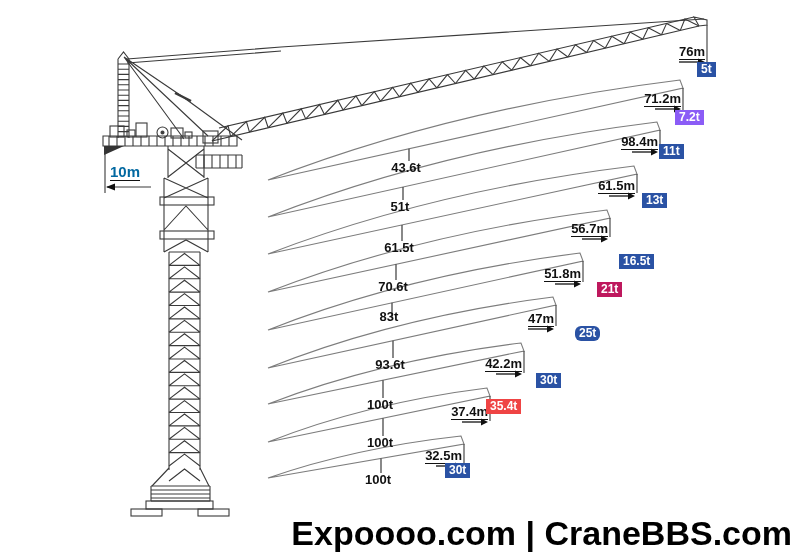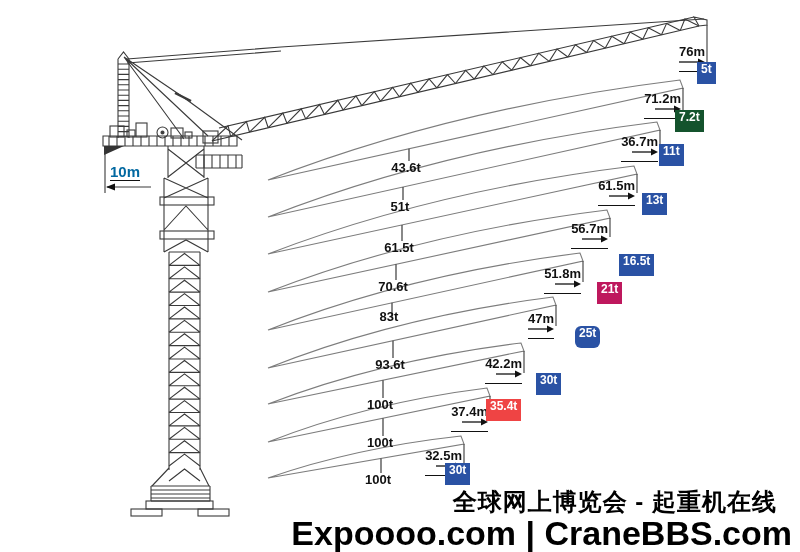--- a/index.html
+++ b/index.html
@@ -2,24 +2,24 @@
 <html><head>
 <meta charset="utf-8">
 <style>
   html,body{margin:0;padding:0;}
   body{width:800px;height:552px;position:relative;background:#fff;
        font-family:"Liberation Sans","DejaVu Sans",sans-serif;overflow:hidden;}
   #stage{position:absolute;left:0;top:0;width:800px;height:552px;}
   svg{position:absolute;left:0;top:0;}
   .lbl{position:absolute;font-weight:bold;font-size:13px;color:#111;
        white-space:nowrap;line-height:14px;}
-  .radius{border-bottom:1.5px solid #111;padding-bottom:12px;}
+  .radius{border-bottom:1.5px solid #111;padding-bottom:0;}
   .mid{transform:translateX(-50%);}
   .badge{position:absolute;font-weight:bold;font-size:12px;color:#fff;
-         padding:0 4px;height:22px;line-height:15px;white-space:nowrap;}
+         padding:0 4px;height:15px;line-height:15px;white-space:nowrap;}
   .dim{position:absolute;font-weight:bold;font-size:15px;color:#0369a1;
        border-bottom:1.5px solid #111;}
   .footer-cn{position:absolute;right:23px;top:486px;font-size:24px;
              font-weight:bold;color:#000;letter-spacing:1px;}
   .footer-en{position:absolute;right:8px;top:514px;font-size:34px;
              font-weight:bold;color:#000;}
 </style>
 </head>
 <body>
 
@@ -144,23 +144,23 @@
       </g>
     </g>
   </svg>
 
   <div class="dim" style="left:110px;top:163px;">10m</div>
 
   <div id="labels">
       <div class="lbl radius" style="right: 95px; top: 45px;">76m</div>
       <div class="badge" style="left: 697px; top: 62px; background: rgb(42, 82, 164);">5t</div>
       <div class="lbl radius" style="right: 119px; top: 92px;">71.2m</div>
-      <div class="badge" style="left: 675px; top: 110px; background: #14532d;">7.2t</div>
+      <div class="badge" style="left: 675px; top: 110px; background: #8b5cf6;">7.2t</div>
       <div class="lbl mid" style="left: 406px; top: 161px;">43.6t</div>
-      <div class="lbl radius" style="right: 142px; top: 135px;">36.7m</div>
+      <div class="lbl radius" style="right: 142px; top: 135px;">98.4m</div>
       <div class="badge" style="left: 659px; top: 144px; background: rgb(42, 82, 164);">11t</div>
       <div class="lbl mid" style="left: 400px; top: 200px;">51t</div>
       <div class="lbl radius" style="right: 165px; top: 179px;">61.5m</div>
       <div class="badge" style="left: 642px; top: 193px; background: rgb(42, 82, 164);">13t</div>
       <div class="lbl mid" style="left: 399px; top: 241px;">61.5t</div>
       <div class="lbl radius" style="right: 192px; top: 222px;">56.7m</div>
       <div class="badge" style="left: 619px; top: 237px; background: rgb(42, 82, 164); margin-top: 17px;">16.5t</div>
       <div class="lbl mid" style="left: 393px; top: 280px;">70.6t</div>
       <div class="lbl radius" style="right: 219px; top: 267px;">51.8m</div>
       <div class="badge" style="left: 597px; top: 282px; background: #be185d;">21t</div>
@@ -172,15 +172,14 @@
       <div class="badge" style="left: 536px; top: 373px; background: rgb(42, 82, 164);">30t</div>
       <div class="lbl mid" style="left: 380px; top: 398px;">100t</div>
       <div class="lbl radius" style="right: 312px; top: 405px;">37.4m</div>
       <div class="badge" style="left: 486px; top: 399px; background: #ef4444;">35.4t</div>
       <div class="lbl mid" style="left: 380px; top: 436px;">100t</div>
       <div class="lbl radius" style="right: 338px; top: 449px;">32.5m</div>
       <div class="badge" style="left: 445px; top: 463px; background: rgb(42, 82, 164);">30t</div>
       <div class="lbl mid" style="left: 378px; top: 473px;">100t</div>
     </div>
 
-  <div class="footer-cn">全球网上博览会 - 起重机在线</div>
   <div class="footer-en">Expoooo.com | CraneBBS.com</div>
 </div>
 
 </body></html>

